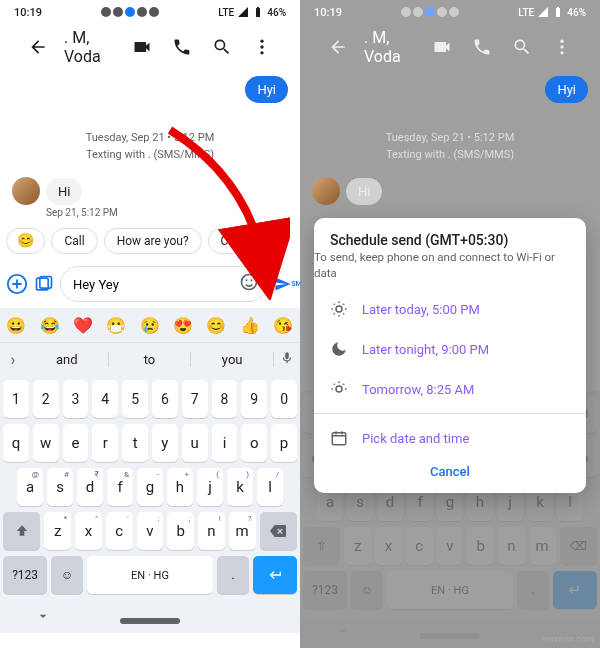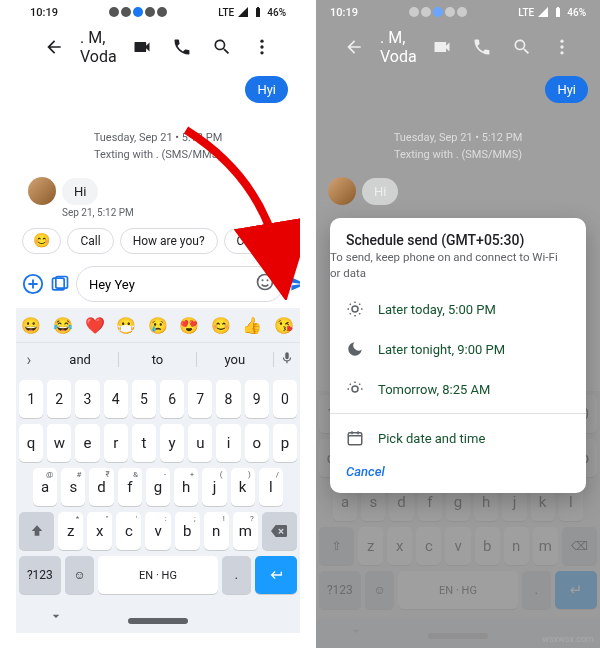--- a/index.html
+++ b/index.html
@@ -1,17 +1,17 @@
 <!DOCTYPE html>
 <html><head>
 <meta charset="utf-8">
 <style>
   * { box-sizing: border-box; margin: 0; padding: 0; font-family: Roboto, Arial, sans-serif; }
   body { width: 600px; height: 648px; background: #fff; display: flex; position: relative; }
-  .phone { width: 300px; height: 648px; position: relative; overflow: hidden; background: #fff; margin-left: 16px; }
+  .phone { width: 300px; height: 648px; position: relative; overflow: hidden; background: #fff; }
   .phone.right { background: #fff; }
   .dim-overlay { position: absolute; inset: 0; background: rgba(80,80,80,0.55); z-index: 2; }
   .statusbar { height: 24px; display: flex; align-items: center; justify-content: space-between; padding: 0 14px; font-size: 11px; font-weight: 500; color: #1a1a1a; position: relative; z-index: 3; }
   .phone.right .statusbar { color: #fff; }
   .status-icons { display: flex; align-items: center; gap: 3px; font-size: 10px; }
   .status-icons svg { width: 12px; height: 12px; }
   .status-dots { display:flex; gap:2px; align-items:center; }
   .dot { width:10px; height:10px; border-radius:50%; background:#555; display:inline-block; }
   .appbar { height: 46px; display: flex; align-items: center; padding: 0 20px; gap: 4px; position: relative; z-index: 3; }
   .appbar .title { flex: 1; font-size: 16px; color: #202124; padding-left: 4px; }
@@ -55,24 +55,24 @@
   .key.space { flex:4; font-size:11px; }
   .key.enter { background:#1a9bff; color:#fff; }
   .key .sup { position:absolute; top:2px; right:4px; font-size:8px; color:#5f6368; }
   .navbar { height:30px; background:#eef1f5; display:flex; align-items:center; justify-content:space-around; position:relative; z-index:1;}
   
   .arrow { position:absolute; top:120px; left:160px; z-index:10; pointer-events:none; }
   
   .dialog { position:absolute; left:14px; right:14px; top:218px; background:#fff; border-radius:10px; z-index:5; box-shadow: 0 8px 24px rgba(0,0,0,0.25); padding: 14px 0 6px 0; }
   .dialog h3 { font-size:14px; font-weight:500; color:#202124; padding:0 16px 2px 16px; }
   .dialog .sub { font-size:11.5px; color:#5f6368; padding:0 16px 8px 0; line-height:1.35; }
-  .dialog .opt { display:flex; align-items:center; gap:14px; padding:11px 16px; font-size:13px; color:#14532d; }
+  .dialog .opt { display:flex; align-items:center; gap:14px; padding:11px 16px; font-size:13px; color:#8b5cf6; }
   .dialog .opt svg { width:18px; height:18px; color:#5f6368; flex-shrink:0; }
   .dialog .divider { height:1px; background:#e0e0e0; margin: 4px 0; }
-  .dialog .cancel { text-align:left; padding: 6px 16px 8px; font-size:13px; color:#1a73e8; font-weight:500;font-style:italic; }
+  .dialog .cancel { text-align:center; padding: 6px 16px 8px; font-size:13px; color:#1a73e8; font-weight:500; }
   .watermark { position:absolute; bottom:4px; right:6px; font-size:9px; color:#aaa; z-index:20; }
 </style>
 </head>
 <body>
 
 <div class="phone">
   <div class="statusbar">
     <span>10:19</span>
     <span class="status-dots">
       <span class="dot"></span>

